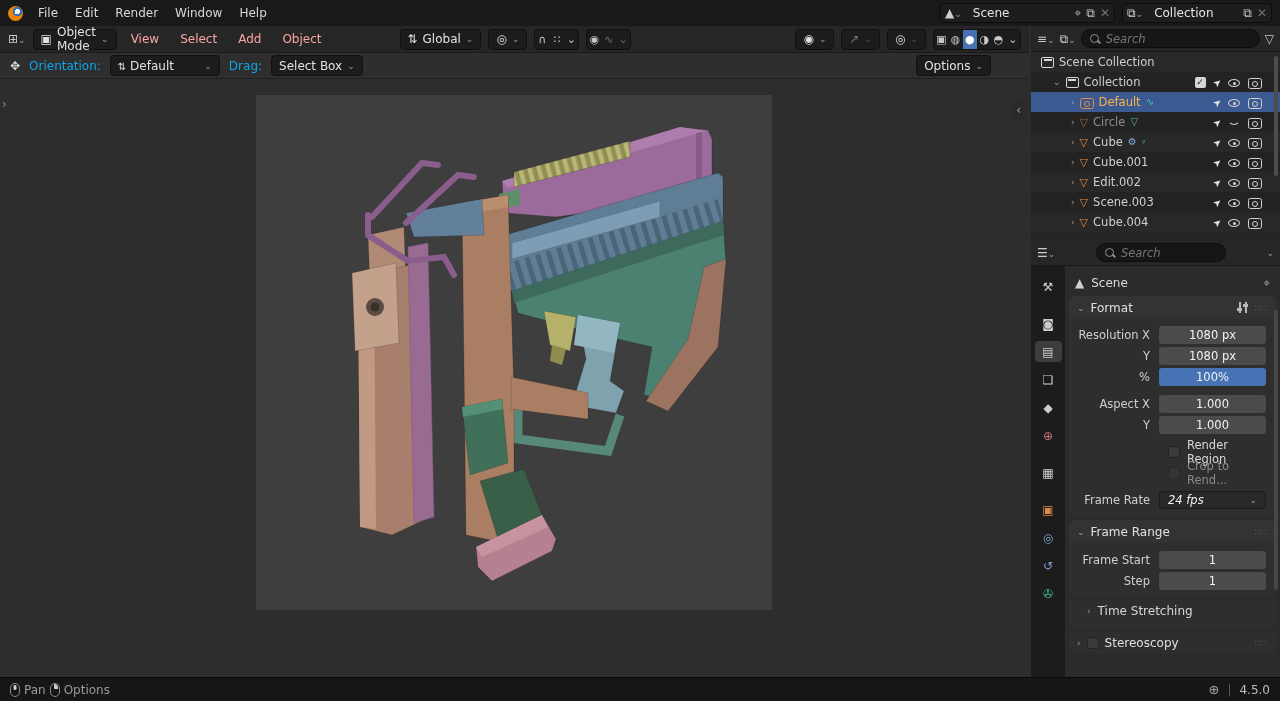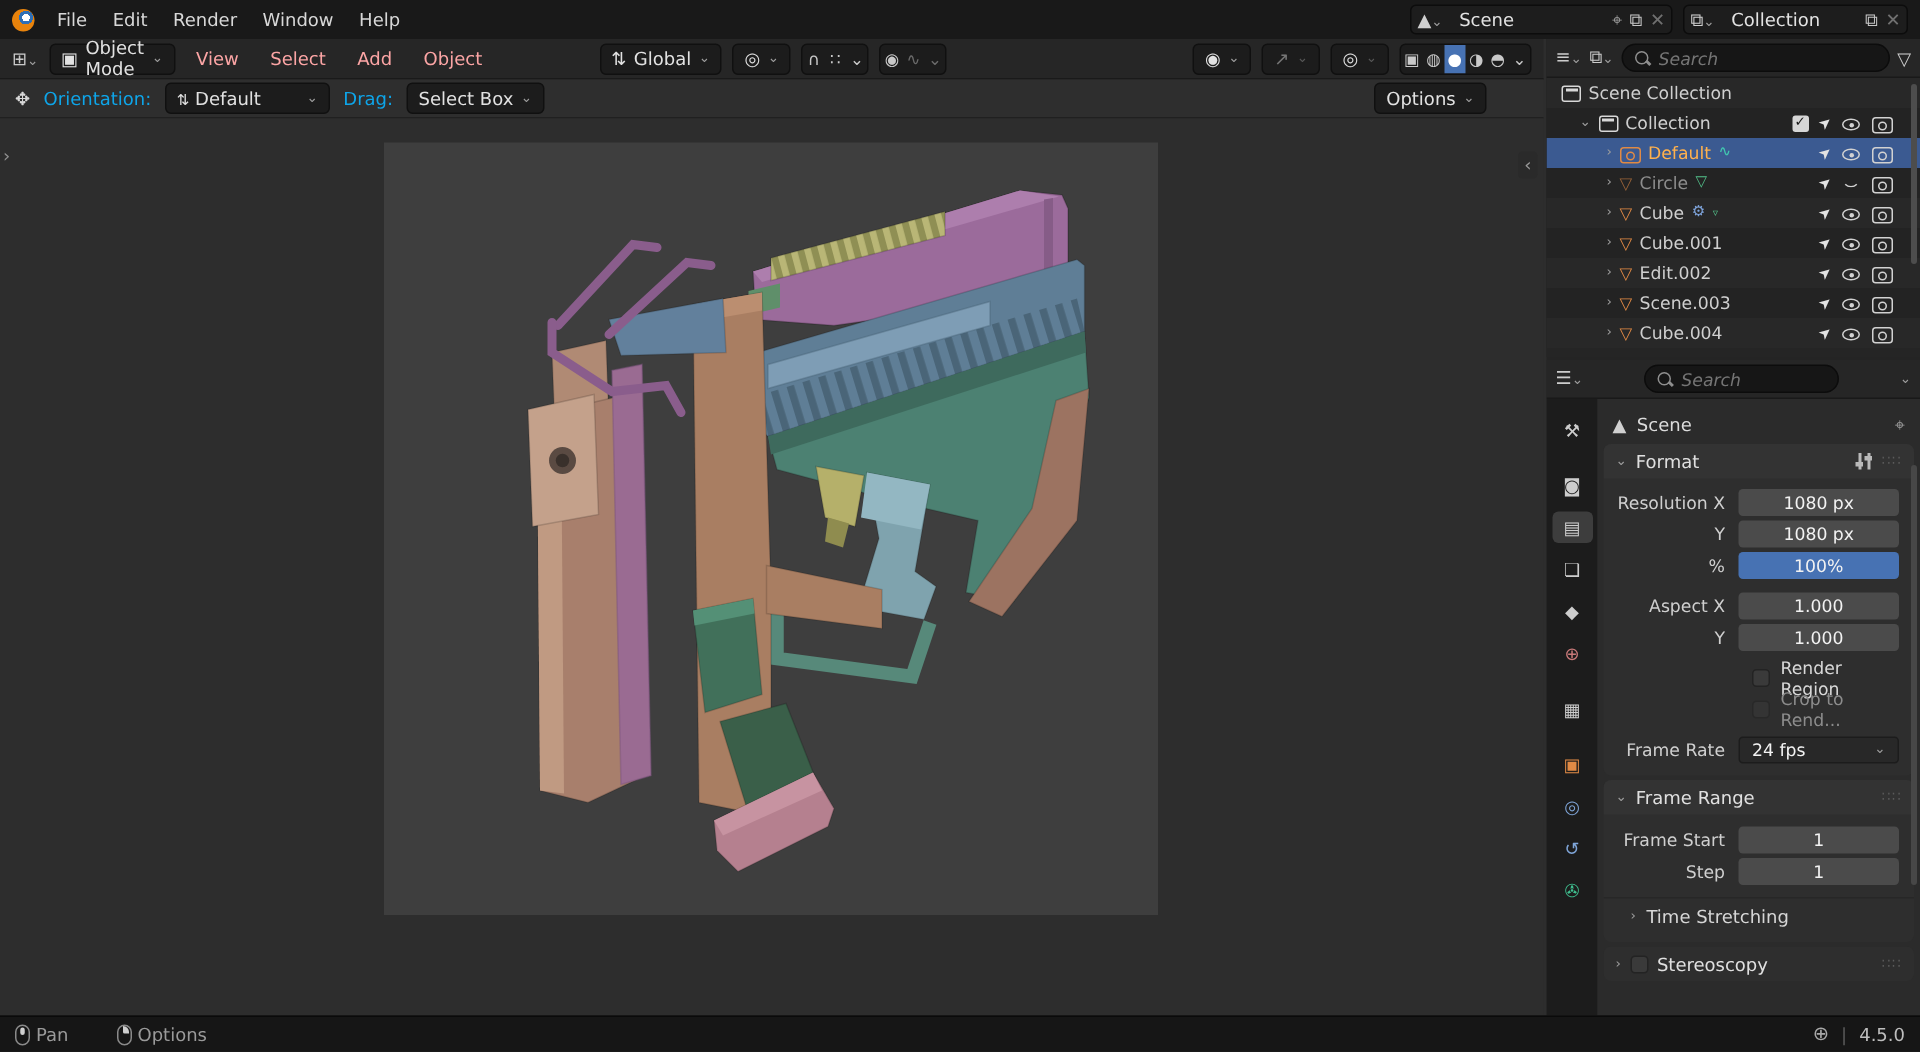--- a/index.html
+++ b/index.html
@@ -92,38 +92,38 @@
   .pr-content { position:absolute; left:34px; top:26px; right:0; bottom:0; background:#2b2b2b; padding-top:4px; }
   .crumb { height:26px; display:flex; align-items:center; gap:7px; padding:0 10px; color:#dcdcdc; }
   .panel { background:#2e2e2e; border-radius:5px; margin:0 4px 3px 4px; overflow:hidden; }
   .panel-h { height:23px; display:flex; align-items:center; gap:6px; padding:0 8px; color:#e0e0e0; background:#333333; }
   .grip { margin-left:auto; color:#5b5b5b; font-size:9px; letter-spacing:1px; }
   .f-row { display:flex; align-items:center; height:19px; margin:2px 10px 0 6px; }
   .f-label { flex:0 0 84px; text-align:right; color:#cfcfcf; padding-right:9px; font-size:11.5px; white-space:nowrap; }
   .f-field { flex:1; height:18px; background:#4b4b4b; border-radius:3px; color:#f2f2f2;
     display:flex; align-items:center; justify-content:center; font-size:11.5px; }
   .f-field.accent { background:#4772b3; }
-  .f-field.drop { justify-content:space-between; padding:0 8px; background:#282828; border:1px solid #1c1c1c; }
+  .f-field.drop { justify-content:space-between; padding:0 8px; background:#282828; border:1px solid #1c1c1c;font-style:italic; }
   .chk-row { display:flex; align-items:center; gap:7px; height:19px; margin:2px 10px 0 99px; font-size:11.5px; color:#d8d8d8; }
   .chk-row.dimc { color:#8c8c8c; }
   .cbx { width:12px; height:12px; background:#3a3a3a; border:1px solid #232323; border-radius:3px; flex:0 0 12px; }
   .subpanel { height:24px; display:flex; align-items:center; gap:7px; padding:0 18px; color:#d6d6d6; background:#2e2e2e; border-top:1px solid #272727; }
   .i-sliders { position:relative; width:12px; height:11px; }
   .i-sliders::before { content:""; position:absolute; left:2px; top:0; width:2px; height:11px; background:#b9b9b9;
     box-shadow:6px 0 0 #b9b9b9; }
   .i-sliders::after { content:""; position:absolute; left:0.5px; top:6px; width:5px; height:3px; background:#b9b9b9;
     box-shadow:6px -4px 0 #b9b9b9; }
   .i-mag { position:relative; width:10px; height:10px; flex:0 0 10px; }
   .i-mag::before { content:""; position:absolute; left:0; top:0; width:7px; height:7px; border:1.4px solid #8f8f8f; border-radius:50%; }
   .i-mag::after { content:""; position:absolute; left:7px; top:7px; width:4px; height:1.6px; background:#8f8f8f; transform:rotate(45deg); }
   .sb { position:absolute; width:4px; border-radius:2px; background:#4d4d4d; }
 
   
   .statusbar { position:absolute; left:0; right:0; bottom:0; height:24px; background:#161616;
-    display:flex; align-items:center; gap:32px; padding:0 10px; color:#9a9a9a; border-top:1px solid #0a0a0a; }
+    display:flex; align-items:center; gap:4px; padding:0 10px; color:#9a9a9a; border-top:1px solid #0a0a0a; }
   .hint { display:flex; align-items:center; gap:4px; }
   .i-mouse { position:relative; width:10px; height:14px; border:1.5px solid #8a8a8a; border-radius:5px; }
   .i-mouse.mmb::after { content:""; position:absolute; left:50%; top:1.5px; transform:translateX(-50%); width:3px; height:5px; background:#cfcfcf; border-radius:2px; }
   .i-mouse.rmb::after { content:""; position:absolute; right:.5px; top:.5px; width:4px; height:5px; background:#cfcfcf; border-radius:0 4px 0 1px; }
   .sb-right { margin-left:auto; display:flex; align-items:center; gap:8px; }
 </style>
 </head>
 <body>
 
 <div id="app">

